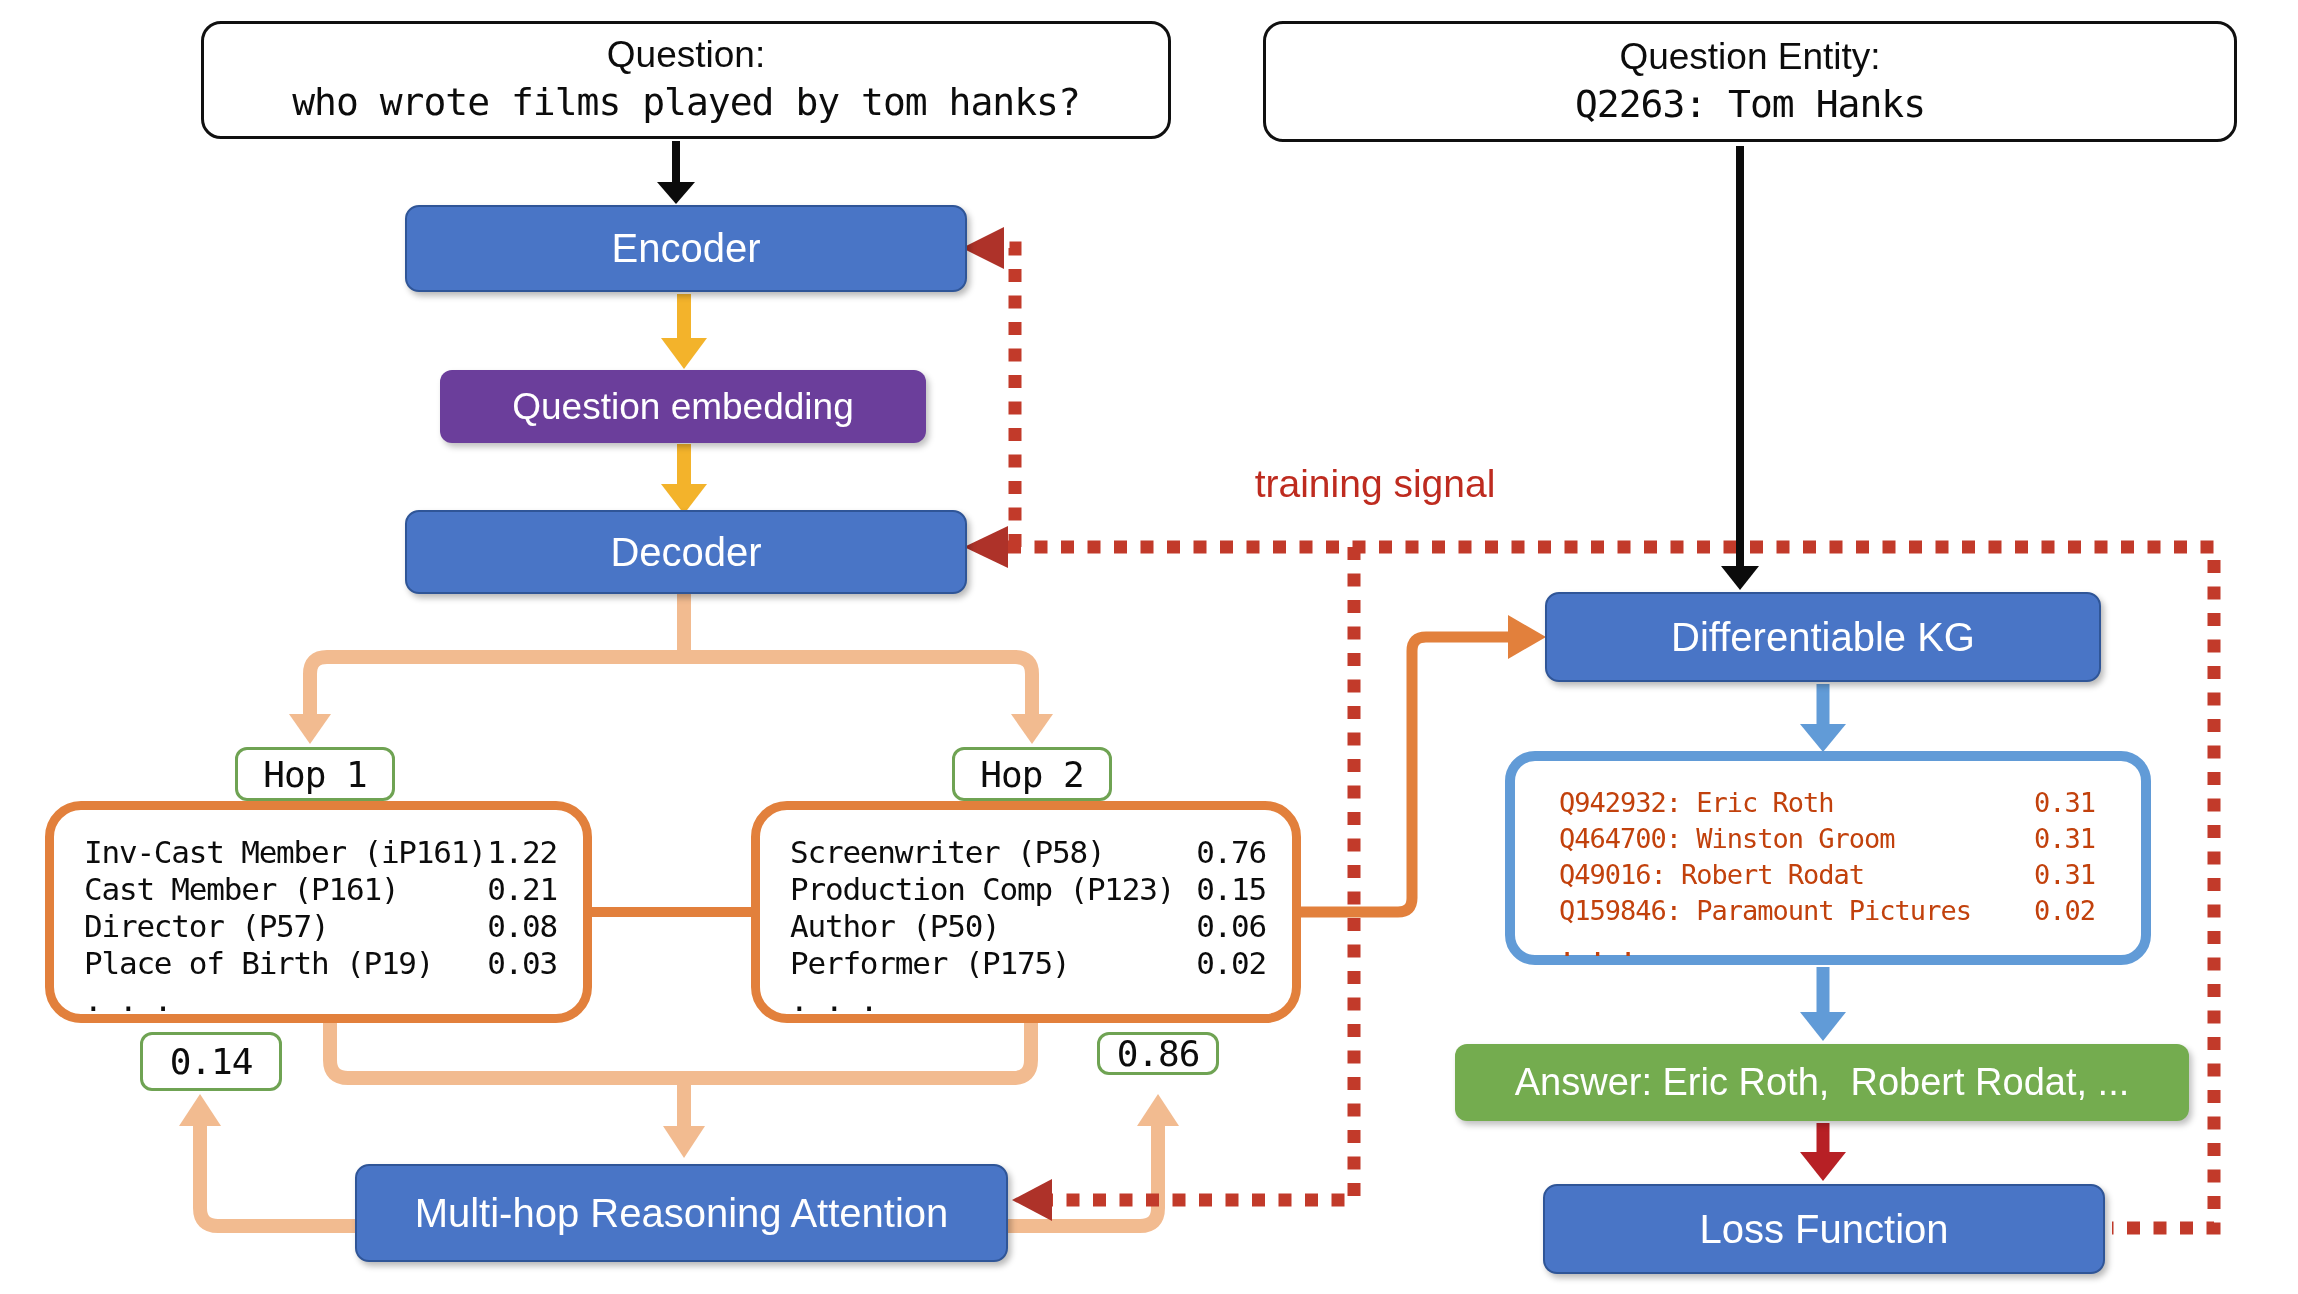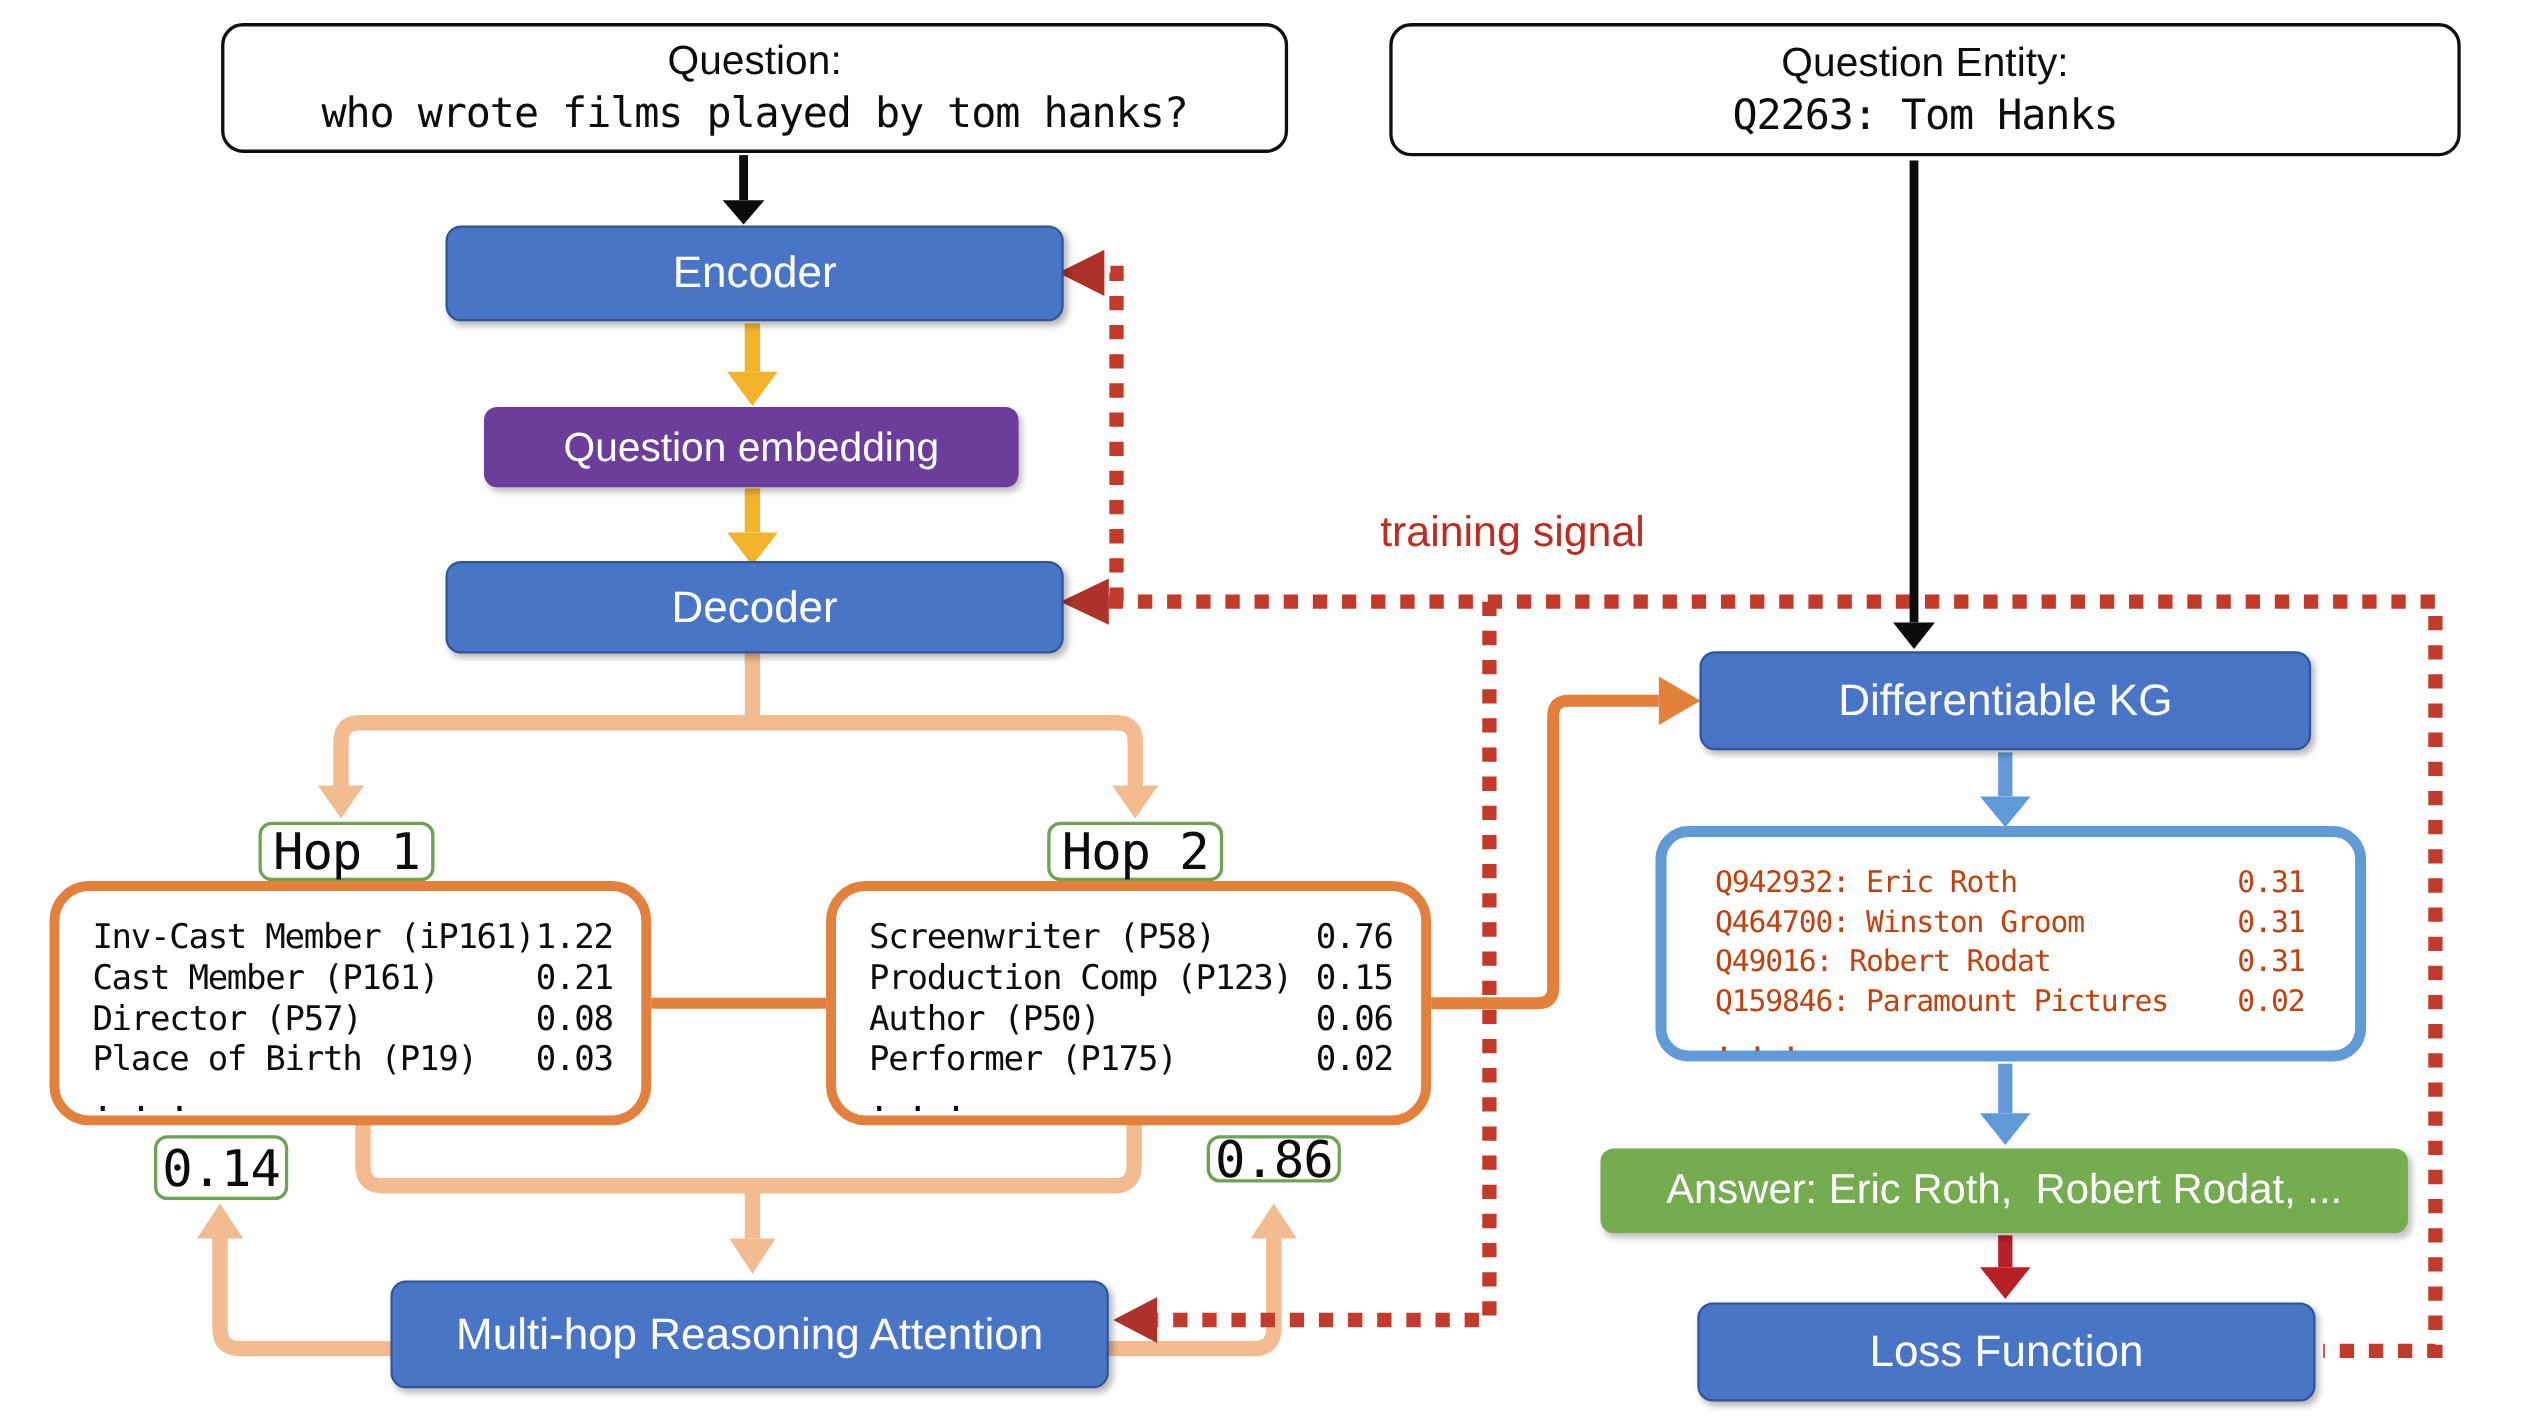--- a/index.html
+++ b/index.html
@@ -19,21 +19,21 @@
   
   .blue-box{background:#4975c6;border:2.5px solid #2f5597;border-radius:14px;
             color:#fff;font-size:40px;box-shadow:3px 4px 6px rgba(0,0,0,.28);}
   .purple-box{background:#6b3e9b;border-radius:12px;color:#fff;font-size:37px;
               box-shadow:3px 4px 6px rgba(0,0,0,.25);}
   .green-box{background:#74ac4f;border-radius:12px;color:#fff;font-size:38px;
              box-shadow:3px 4px 6px rgba(0,0,0,.25);white-space:pre;}
 
   
   .tag-box{background:#fff;border:3px solid #6fa353;border-radius:12px;
-           font-family:"DejaVu Sans Mono",monospace;font-size:46px;color:#0c0c0c;
+           font-family:"DejaVu Sans Mono",monospace;font-size:36px;color:#0c0c0c;
            letter-spacing:-1px;}
 
   
   .rel-box{background:#fff;border:9px solid #e2803c;border-radius:36px;
            flex-direction:column;align-items:stretch;justify-content:flex-start;
            padding:24px 26px 0 30px;}
   .rel-row{display:flex;justify-content:space-between;align-items:baseline;
            font-family:"DejaVu Sans Mono",monospace;font-size:31px;color:#0c0c0c;
            line-height:37px;letter-spacing:-1.2px;white-space:pre;}
   .rel-row .score{width:85px;text-align:right;}
@@ -168,21 +168,21 @@
   </div>
   <div class="rel-row">
     <span>Performer (P175)</span>
     <span class="score">0.02</span>
   </div>
   <div class="rel-row">
     <span>. . .</span>
   </div>
 </div>
 
-<div class="abs node tag-box" style="left:140px;top:1032px;width:122px;height:59px;">
+<div class="abs node tag-box" style="left:140px;top:1032px;width:142px;height:59px;">
   <span>0.14</span>
 </div>
 <div class="abs node tag-box" style="left:1097px;top:1032px;width:122px;height:43px;">
   <span>0.86</span>
 </div>
 
 <div class="abs node blue-box" style="left:355px;top:1164px;width:653px;height:98px;">
   <span>Multi-hop Reasoning Attention</span>
 </div>
 

